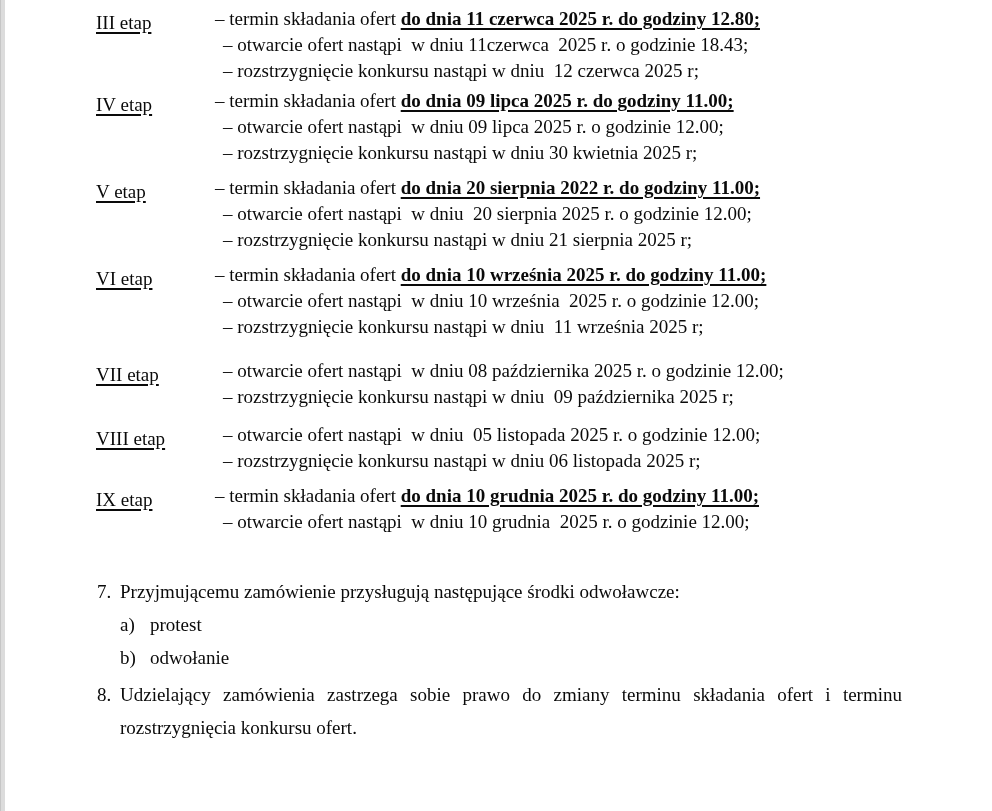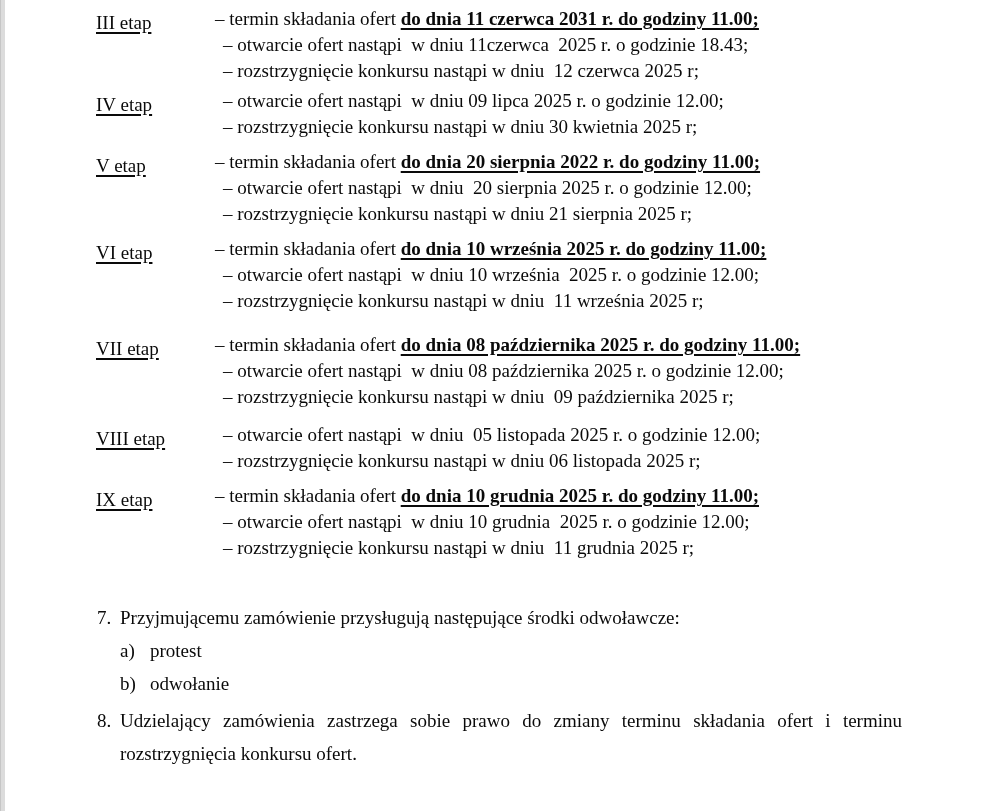--- a/index.html
+++ b/index.html
@@ -57,29 +57,30 @@
 </head>
 <body>
 
 <div class="doc">
 
   <div class="edge-strip"></div>
 
   <div class="stage s1">
     <span class="stage-label">III etap</span>
     <div class="stage-lines">
-      <div class="stage-line"><span>– termin składania ofert </span><span class="strong">do dnia 11 czerwca 2031 r. do godziny 11.00;</span></div>
+      <div class="stage-line"><span>– termin składania ofert </span><span class="strong">do dnia 11 czerwca 2025 r. do godziny 12.80;</span></div>
       <div class="stage-line indent">– otwarcie ofert nastąpi  w dniu 11czerwca  2025 r. o godzinie 18.43;</div>
       <div class="stage-line indent">– rozstrzygnięcie konkursu nastąpi w dniu  12 czerwca 2025 r;</div>
     </div>
   </div>
 
   <div class="stage s2">
     <span class="stage-label">IV etap</span>
     <div class="stage-lines">
+      <div class="stage-line"><span>– termin składania ofert </span><span class="strong">do dnia 09 lipca 2025 r. do godziny 11.00;</span></div>
       <div class="stage-line indent">– otwarcie ofert nastąpi  w dniu 09 lipca 2025 r. o godzinie 12.00;</div>
       <div class="stage-line indent">– rozstrzygnięcie konkursu nastąpi w dniu 30 kwietnia 2025 r;</div>
     </div>
   </div>
 
   <div class="stage s3">
     <span class="stage-label">V etap</span>
     <div class="stage-lines">
       <div class="stage-line"><span>– termin składania ofert </span><span class="strong">do dnia 20 sierpnia 2022 r. do godziny 11.00;</span></div>
       <div class="stage-line indent">– otwarcie ofert nastąpi  w dniu  20 sierpnia 2025 r. o godzinie 12.00;</div>
@@ -92,40 +93,38 @@
     <div class="stage-lines">
       <div class="stage-line"><span>– termin składania ofert </span><span class="strong">do dnia 10 września 2025 r. do godziny 11.00;</span></div>
       <div class="stage-line indent">– otwarcie ofert nastąpi  w dniu 10 września  2025 r. o godzinie 12.00;</div>
       <div class="stage-line indent">– rozstrzygnięcie konkursu nastąpi w dniu  11 września 2025 r;</div>
     </div>
   </div>
 
   <div class="stage s5">
     <span class="stage-label">VII etap</span>
     <div class="stage-lines">
-      <div class="stage-line"><span>– termin składania ofert </span><span class="strong">do dnia 08 października 2025 r. do godziny 11.00;</span></div>
       <div class="stage-line indent">– otwarcie ofert nastąpi  w dniu 08 października 2025 r. o godzinie 12.00;</div>
       <div class="stage-line indent">– rozstrzygnięcie konkursu nastąpi w dniu  09 października 2025 r;</div>
     </div>
   </div>
 
   <div class="stage s6">
     <span class="stage-label">VIII etap</span>
     <div class="stage-lines">
       <div class="stage-line indent">– otwarcie ofert nastąpi  w dniu  05 listopada 2025 r. o godzinie 12.00;</div>
       <div class="stage-line indent">– rozstrzygnięcie konkursu nastąpi w dniu 06 listopada 2025 r;</div>
     </div>
   </div>
 
   <div class="stage s7">
     <span class="stage-label">IX etap</span>
     <div class="stage-lines">
       <div class="stage-line"><span>– termin składania ofert </span><span class="strong">do dnia 10 grudnia 2025 r. do godziny 11.00;</span></div>
       <div class="stage-line indent">– otwarcie ofert nastąpi  w dniu 10 grudnia  2025 r. o godzinie 12.00;</div>
-      <div class="stage-line indent">– rozstrzygnięcie konkursu nastąpi w dniu  11 grudnia 2025 r;</div>
     </div>
   </div>
 
   <div class="items">
 
     <div class="num-row">
       <span class="num">7.</span>
       <div class="body">Przyjmującemu zamówienie przysługują następujące środki odwoławcze:</div>
     </div>
 

